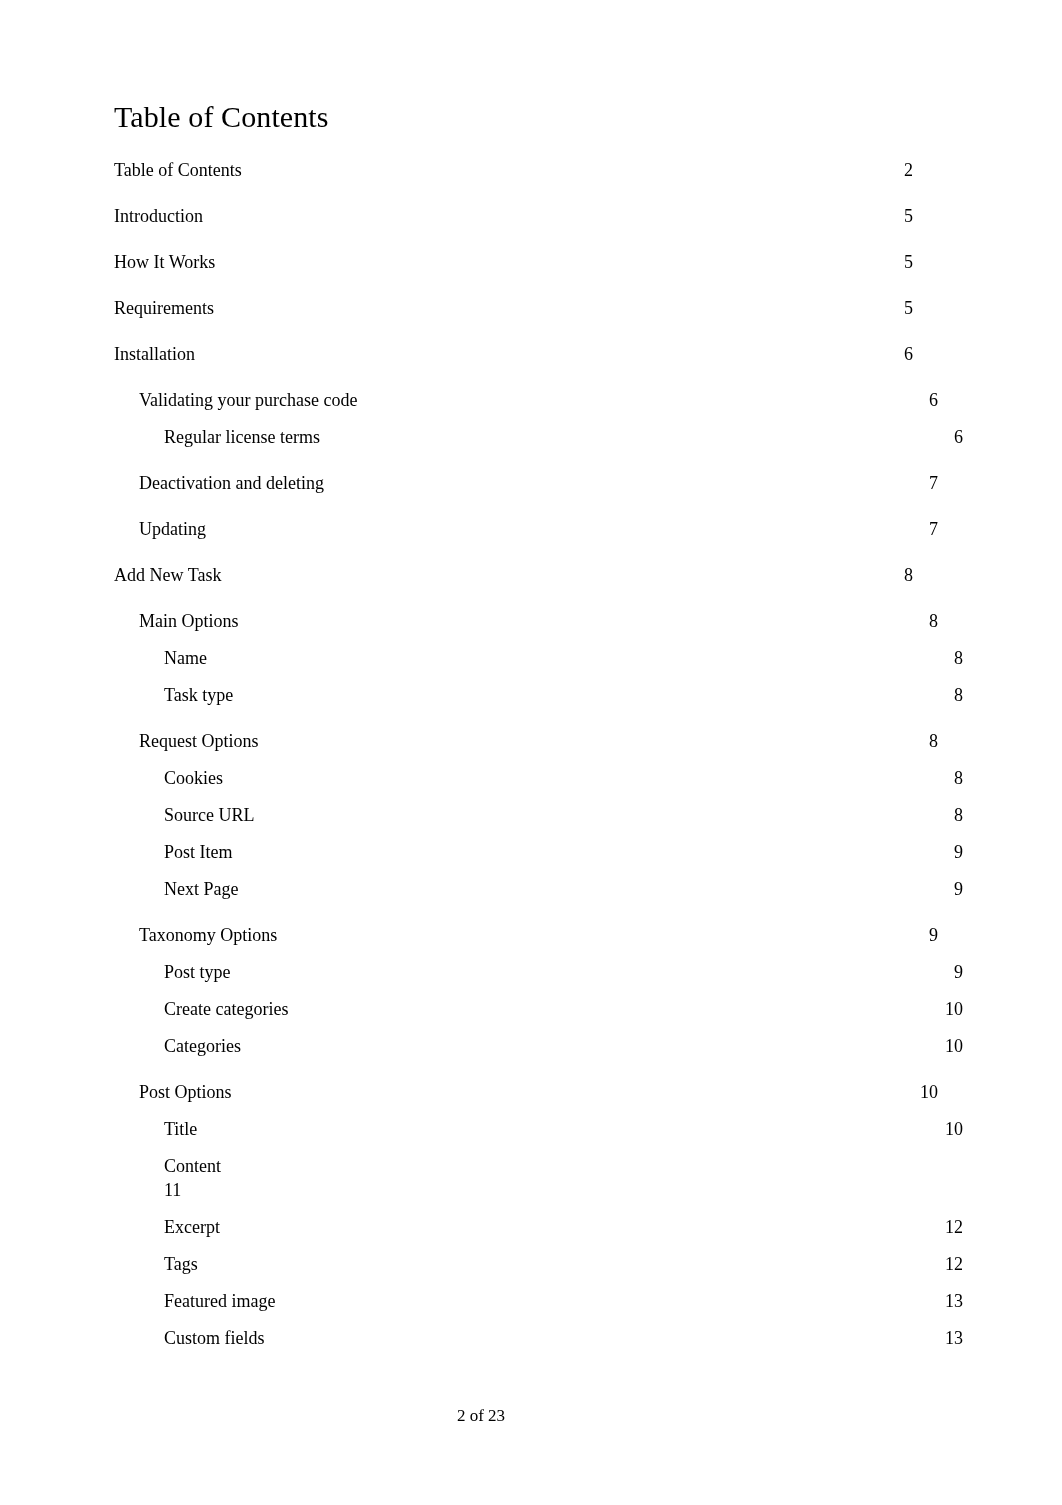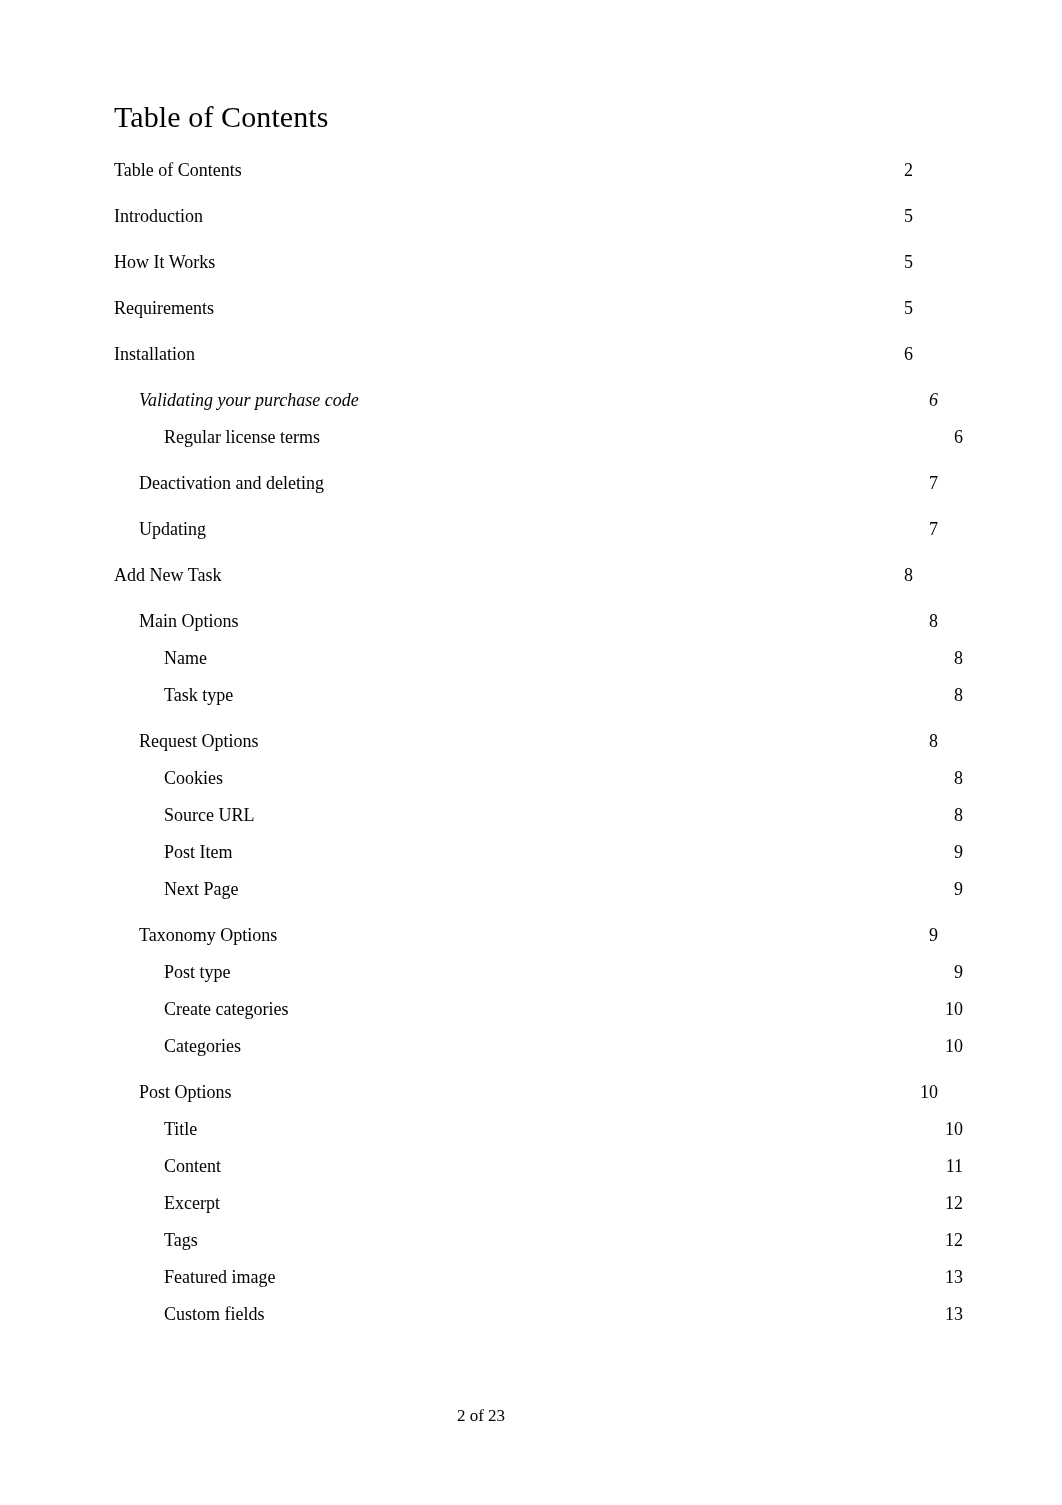--- a/index.html
+++ b/index.html
@@ -143,21 +143,21 @@
         <a class="toc-entry lvl-1" href="#" style="text-decoration: none; color: inherit;">
           <span class="toc-label">Requirements</span>
           <span class="toc-filler"></span>
           <span class="toc-page">5</span>
         </a>
         <a class="toc-entry lvl-1" href="#" style="text-decoration: none; color: inherit;">
           <span class="toc-label">Installation</span>
           <span class="toc-filler"></span>
           <span class="toc-page">6</span>
         </a>
-        <a class="toc-entry lvl-2" href="#" style="text-decoration: none; color: inherit; font-style: italic;">
+        <a class="toc-entry lvl-2" href="#" style="text-decoration: none; color: inherit;">
           <span class="toc-label">Validating your purchase code</span>
           <span class="toc-filler"></span>
           <span class="toc-page">6</span>
         </a>
         <a class="toc-entry lvl-3" href="#" style="text-decoration: none; color: inherit;">
           <span class="toc-label">Regular license terms</span>
           <span class="toc-filler"></span>
           <span class="toc-page">6</span>
         </a>
         <a class="toc-entry lvl-2" href="#" style="text-decoration: none; color: inherit;">
@@ -238,21 +238,21 @@
         <a class="toc-entry lvl-2" href="#" style="text-decoration: none; color: inherit;">
           <span class="toc-label">Post Options</span>
           <span class="toc-filler"></span>
           <span class="toc-page">10</span>
         </a>
         <a class="toc-entry lvl-3" href="#" style="text-decoration: none; color: inherit;">
           <span class="toc-label">Title</span>
           <span class="toc-filler"></span>
           <span class="toc-page">10</span>
         </a>
-        <a class="toc-entry lvl-3" href="#" style="text-decoration: none; color: inherit;">
+        <a class="toc-entry lvl-3" href="#" style="text-decoration: none; color: inherit; flex-direction: column;">
           <span class="toc-label">Content</span>
           <span class="toc-filler"></span>
           <span class="toc-page">11</span>
         </a>
         <a class="toc-entry lvl-3" href="#" style="text-decoration: none; color: inherit; font-family: Liberation Serif, serif;">
           <span class="toc-label">Excerpt</span>
           <span class="toc-filler"></span>
           <span class="toc-page">12</span>
         </a>
         <a class="toc-entry lvl-3" href="#" style="text-decoration: none; color: inherit;">

